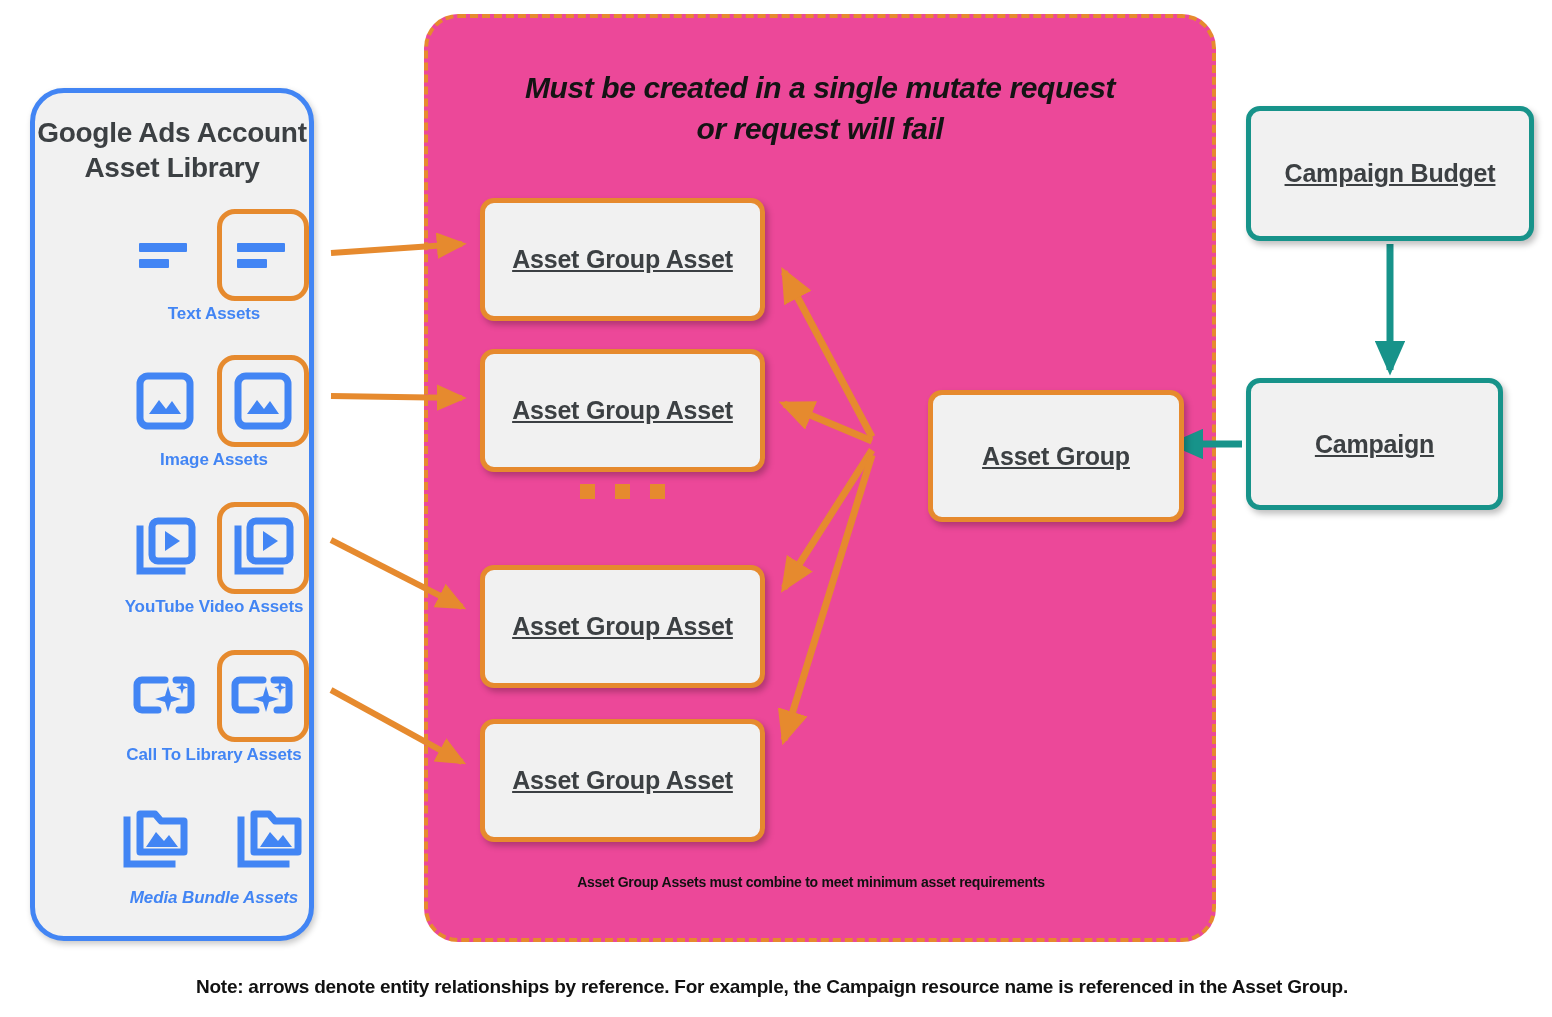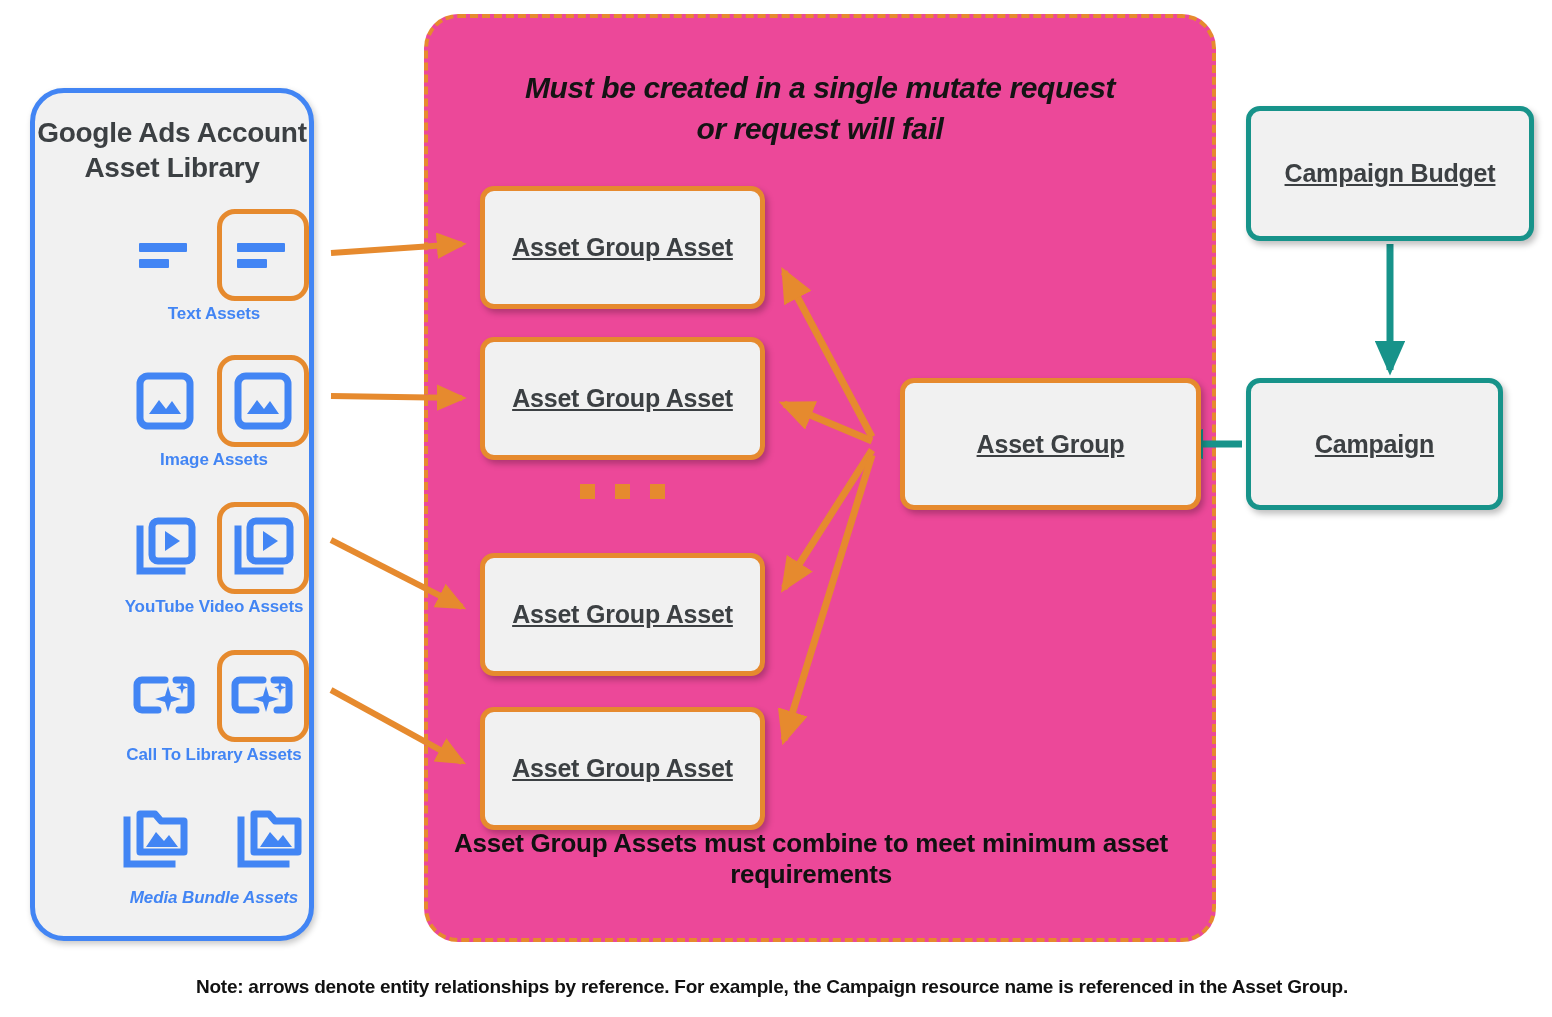--- a/index.html
+++ b/index.html
@@ -103,21 +103,21 @@
     font-weight: bold;
     line-height: 1.36;
     color: #141414;
     letter-spacing: -0.4px;
   }
   .combine-note {
     position: absolute;
     left: 20px; right: 38px;
     bottom: 48px;
     text-align: center;
-    font-size: 26px;
+    font-size: 14px;
     font-weight: bold;
     color: #111111;
     letter-spacing: -0.25px;
   }
 
   
   .node {
     position: absolute;
     box-sizing: border-box;
     background: #F1F1F1;
@@ -128,29 +128,29 @@
     text-align: center;
     font-size: 25px;
     font-weight: bold;
     color: #3C4043;
     line-height: 1.3;
     box-shadow: 3px 4px 6px rgba(0,0,0,0.25);
     letter-spacing: -0.2px;
     z-index: 6;
     text-decoration: underline;
   }
-  .node.orange { border: 5px solid #E68A2E; }
+  .node.orange { border: 5px solid #E68A2E; margin-top: 12px; }
   .node.teal   { border: 5px solid #17938A; }
 
   .aga-0 { left: 480px; top: 186px;  width: 285px; height: 123px; }
   .aga-1 { left: 480px; top: 337px;  width: 285px; height: 123px; }
   .aga-2 { left: 480px; top: 553px;  width: 285px; height: 123px; }
   .aga-3 { left: 480px; top: 707px;  width: 285px; height: 123px; }
 
-  .asset-group-node { left: 900px; top: 378px; width: 301px; height: 132px; }
+  .asset-group-node { left: 928px; top: 378px; width: 256px; height: 132px; }
   .campaign-budget-node { left: 1246px; top: 106px; width: 288px; height: 135px; }
   .campaign-node { left: 1246px; top: 378px; width: 257px; height: 132px; }
 
   .ellipsis {
     position: absolute;
     left: 480px;
     top: 484px;
     width: 285px;
     display: flex;
     justify-content: center;

